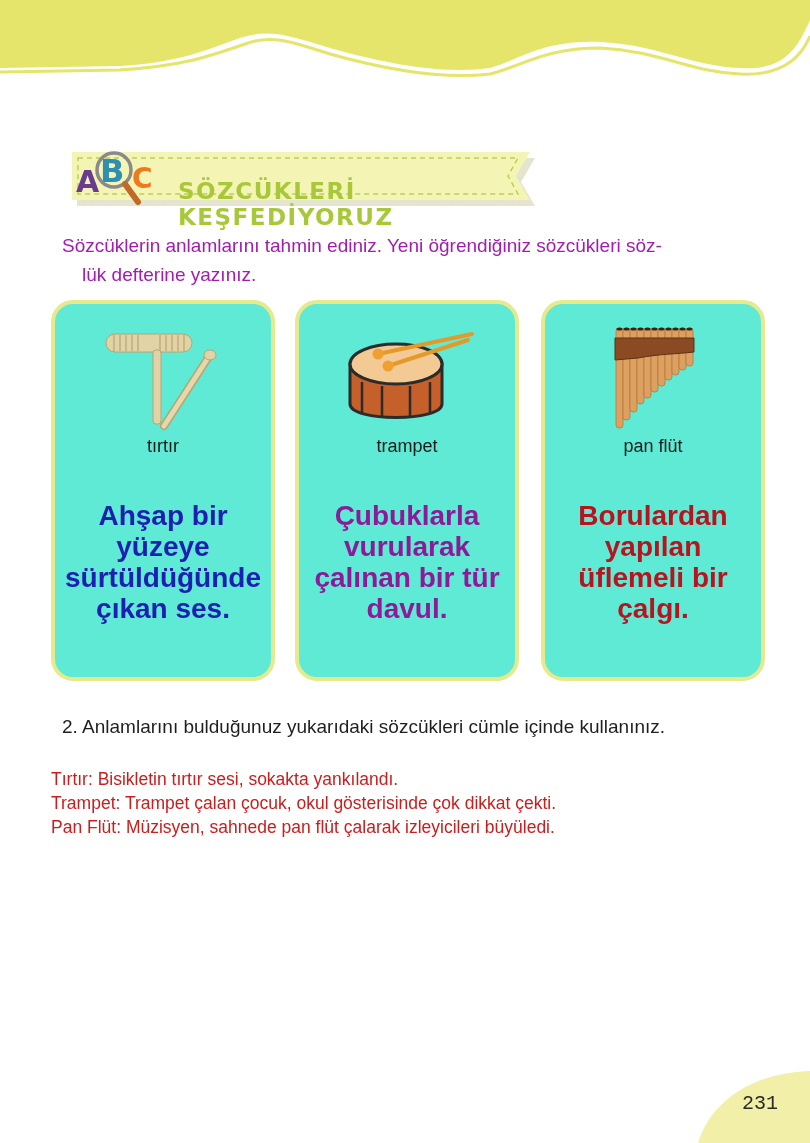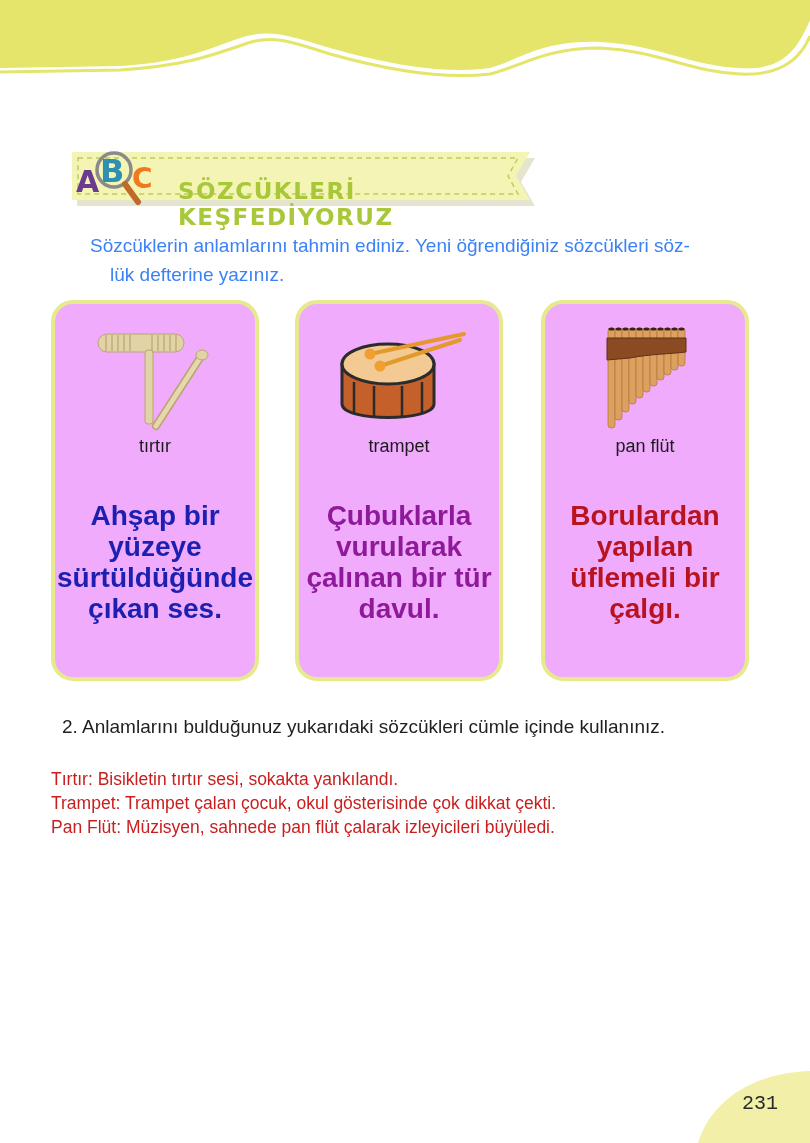--- a/index.html
+++ b/index.html
@@ -17,26 +17,26 @@
     }
     .banner { position: absolute; left: 70px; top: 148px; width: 470px; height: 60px; }
     .banner-svg { position: absolute; left: 0; top: 0; }
     .banner-title {
       position: absolute; left: 108px; top: 12px;
       font-family: "DejaVu Sans", sans-serif; font-weight: bold;
       font-size: 23px; letter-spacing: 1.5px; color: #a8c83a; margin-top: 18px;
     }
     .q1 {
       position: absolute; left: 62px; top: 231px; width: 700px;
-      font-family: "Liberation Sans", sans-serif; font-size: 19px; line-height: 29px; color: #3b82f6; margin-left: 28px;
+      font-family: "Liberation Sans", sans-serif; font-size: 19px; line-height: 29px; color: #a21caf;
     }
     .q1 .indent { display: block; padding-left: 20px; }
     .card {
-      position: absolute; top: 300px; width: 208px; height: 381px;
-      border: 4px solid #e6ea8c; border-radius: 22px; background: #f0abfc;
+      position: absolute; top: 300px; width: 224px; height: 381px;
+      border: 4px solid #e6ea8c; border-radius: 22px; background: #5eead4;
       box-sizing: border-box;
     }
     .card .pic { position: absolute; left: 0; top: 18px; width: 100%; height: 112px; display:flex; justify-content:center; }
     .card .word {
       position: absolute; left: 0; width: 100%; top: 132px; text-align: center;
       font-family: "Liberation Sans", sans-serif; font-size: 18px; color: #1b1b1b;
     }
     .card .meaning {
       position: absolute; left: 0; width: 100%; top: 196px; text-align: center;
       font-family: "Liberation Sans", sans-serif; font-weight: bold; font-size: 28px; line-height: 31px;

